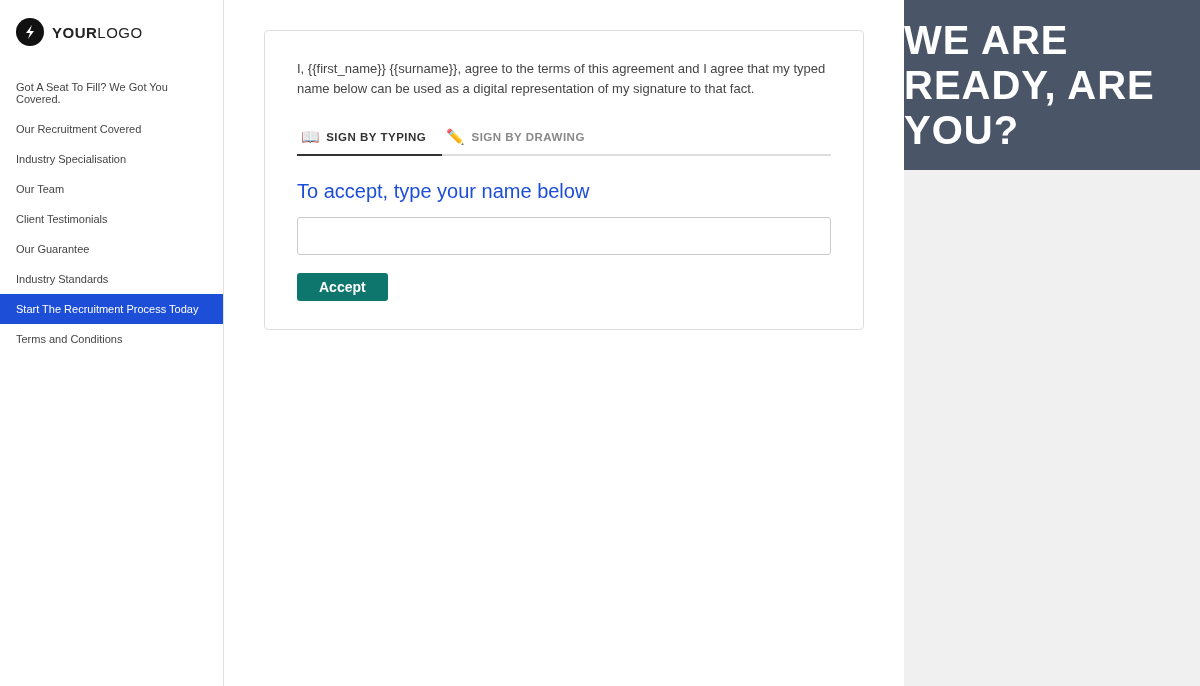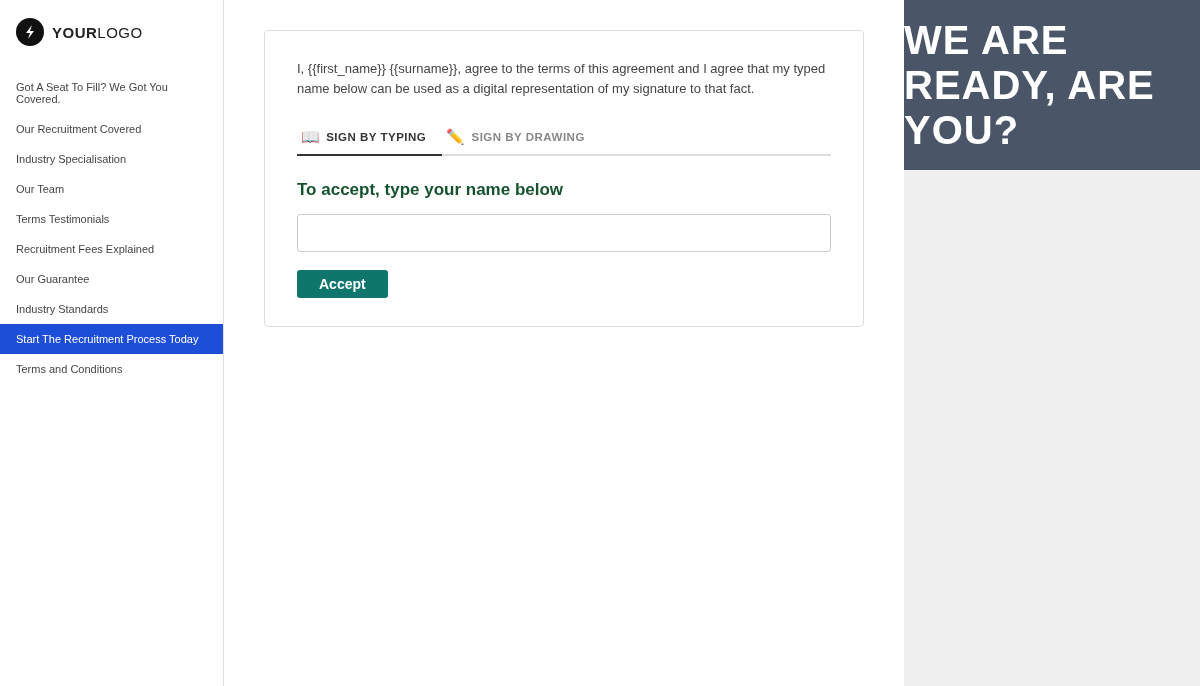--- a/index.html
+++ b/index.html
@@ -139,23 +139,23 @@
     .tab.active {
       color: #333;
       border-bottom: 2.5px solid #333;
     }
 
     .tab-icon {
       font-size: 15px;
     }
 
     .accept-label {
-      font-size: 17px;
-      font-weight: 700;
-      color: #14532d;
+      font-size: 20px;
+      font-weight: 400;
+      color: #1d4ed8;
       margin-bottom: 14px;
     }
 
     .name-input {
       width: 100%;
       border: 1px solid #ccc;
       border-radius: 3px;
       padding: 10px 12px;
       font-size: 14px;
       margin-bottom: 18px;
@@ -213,24 +213,21 @@
         <li>
           <a href="#">Our Recruitment Covered</a>
         </li>
         <li>
           <a href="#">Industry Specialisation</a>
         </li>
         <li>
           <a href="#">Our Team</a>
         </li>
         <li>
-          <a href="#">Terms Testimonials</a>
-        </li>
-        <li>
-          <a href="#">Recruitment Fees Explained</a>
+          <a href="#">Client Testimonials</a>
         </li>
         <li>
           <a href="#">Our Guarantee</a>
         </li>
         <li>
           <a href="#">Industry Standards</a>
         </li>
         <li class="active">
           <a href="#">Start The Recruitment Process Today</a>
         </li>

